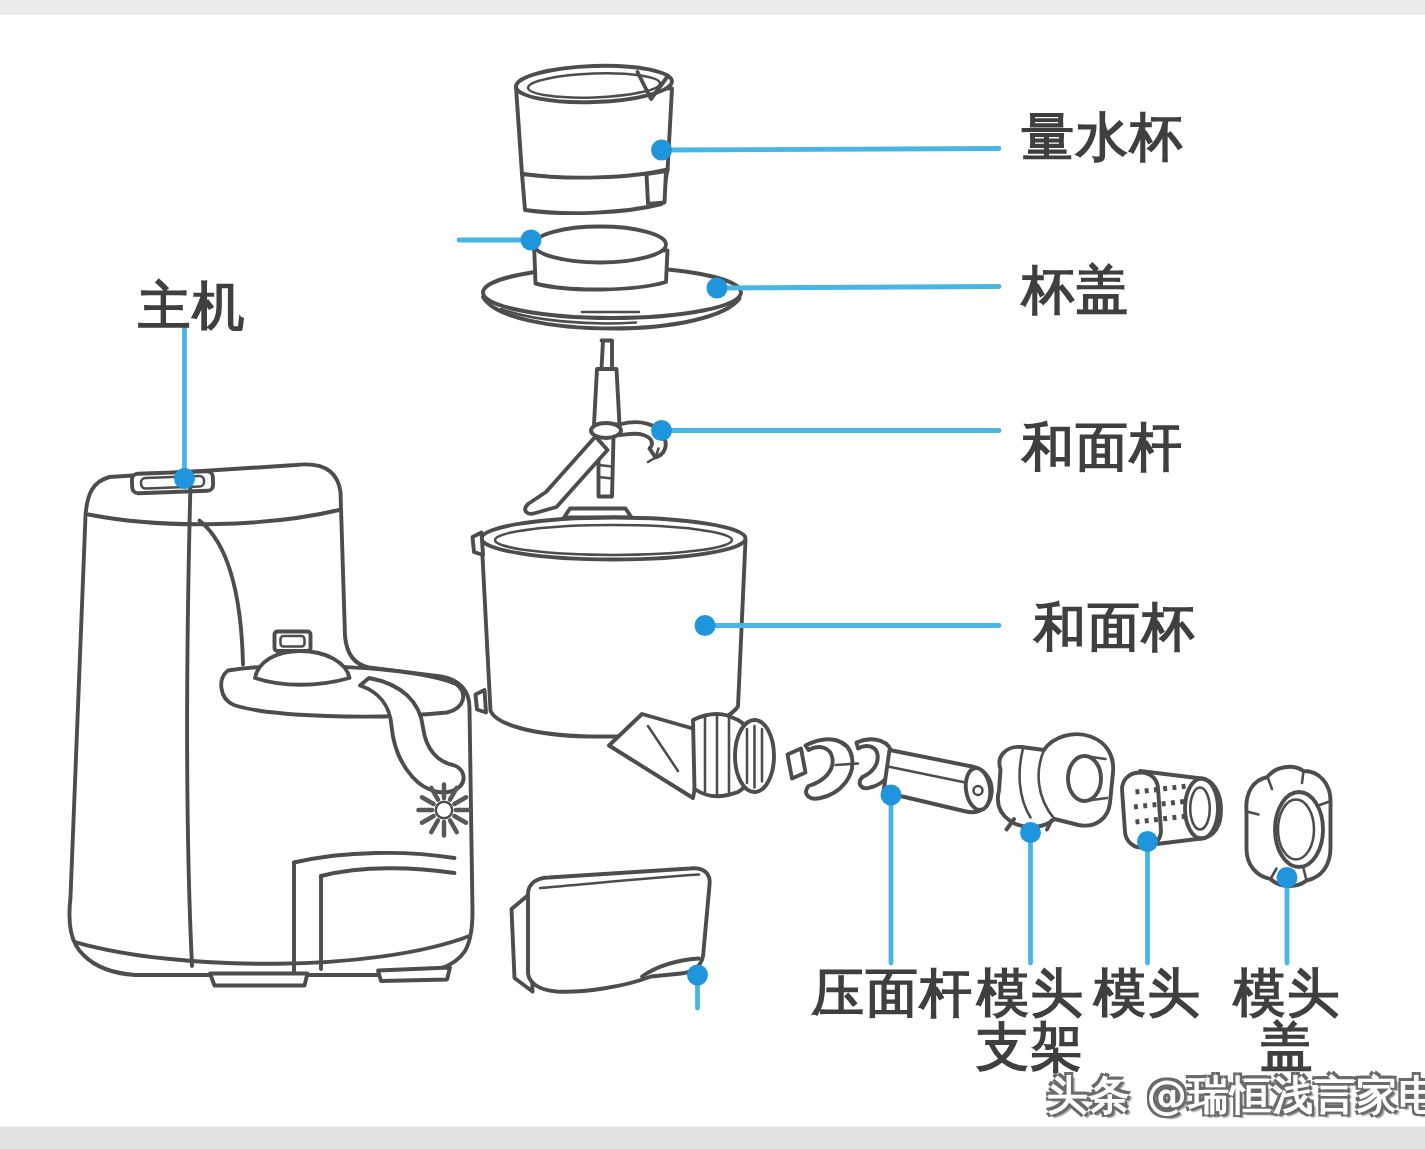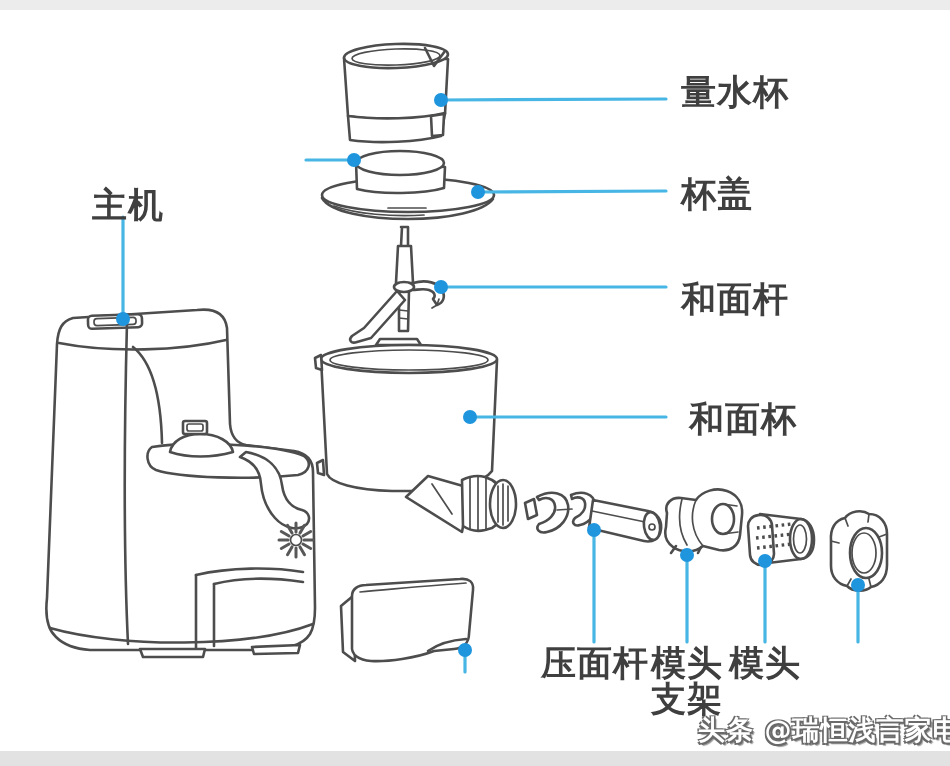--- a/index.html
+++ b/index.html
@@ -220,18 +220,19 @@
 
   <div class="lbl" style="left:681px; top:75px;">量水杯</div>
   <div class="lbl" style="left:681px; top:177px;">杯盖</div>
   <div class="lbl" style="left:92px; top:188px;">主机</div>
   <div class="lbl" style="left:681px; top:282px;">和面杆</div>
   <div class="lbl" style="left:689px; top:402px;">和面杯</div>
   <div class="lbl ctr" style="left:595px; top:645px;">压面杆</div>
   <div class="lbl ctr" style="left:687px; top:645px;">模头
 支架</div>
   <div class="lbl ctr" style="left:765px; top:645px;">模头</div>
+  <div class="lbl ctr" style="left:858px; top:645px;">模头盖</div>
 
   <div class="watermark">头条 @瑞恒浅言家电</div>
 
   <div class="strip-top"></div>
   <div class="strip-bottom"></div>
 </div>
 
 </body></html>

